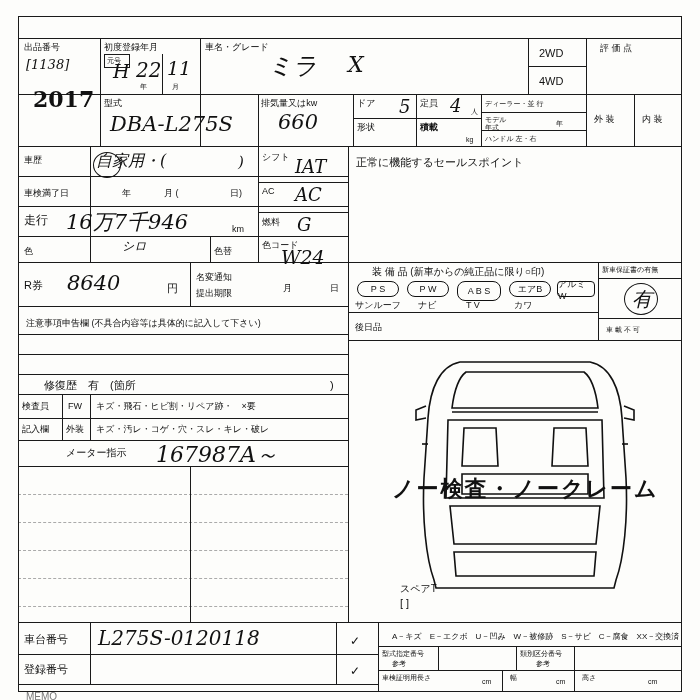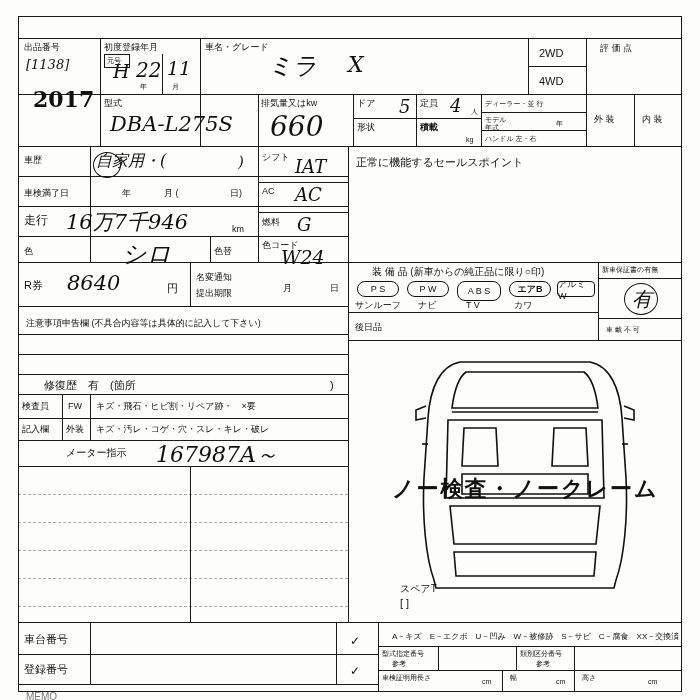--- a/index.html
+++ b/index.html
@@ -107,21 +107,21 @@
   <div class="hand" style="left:348px;top:52px;font-size:22px;">X</div>
 
   <div class="lbl" style="left:539px;top:48px;font-size:11px;">2WD</div>
   <div class="lbl" style="left:539px;top:76px;font-size:11px;">4WD</div>
   <div class="lbl" style="left:600px;top:43px;">評 価 点</div>
 
   <div class="lbl" style="left:104px;top:98px;">型式</div>
   <div class="hand" style="left:110px;top:112px;font-size:21px;">DBA-L275S</div>
   <div class="vline" style="left:258px;top:94px;height:52px;"></div>
   <div class="lbl" style="left:261px;top:98px;">排気量又はkw</div>
-  <div class="hand" style="left:270px;top:110px;font-size:28px;">660</div>
+  <div class="hand" style="left:278px;top:110px;font-size:21px;">660</div>
   <div class="vline" style="left:353px;top:94px;height:52px;"></div>
   <div class="lbl" style="left:357px;top:98px;">ドア</div>
   <div class="hand" style="left:399px;top:96px;font-size:18px;">5</div>
   <div class="vline" style="left:416px;top:94px;height:52px;"></div>
   <div class="lbl" style="left:420px;top:98px;">定員</div>
   <div class="hand" style="left:450px;top:95px;font-size:18px;">4</div>
   <div class="lbl xs" style="left:471px;top:108px;">人</div>
   <div class="vline" style="left:481px;top:94px;height:52px;"></div>
   <div class="hline" style="left:481px;top:112px;width:105px;"></div>
   <div class="hline" style="left:481px;top:130px;width:105px;"></div>
@@ -170,21 +170,21 @@
   <div class="lbl" style="left:262px;top:152px;">シフト</div>
   <div class="hand" style="left:295px;top:156px;font-size:18px;">IAT</div>
   <div class="lbl" style="left:262px;top:186px;">AC</div>
   <div class="hand" style="left:295px;top:184px;font-size:18px;">AC</div>
   <div class="lbl" style="left:262px;top:217px;">燃料</div>
   <div class="hand" style="left:297px;top:214px;font-size:18px;">G</div>
 
   <div class="lbl" style="left:356px;top:157px;font-size:11px;">正常に機能するセールスポイント</div>
 
   <div class="lbl" style="left:24px;top:246px;">色</div>
-  <div class="hand" style="left:122px;top:238px;font-size:24px;">シロ</div>
+  <div class="hand" style="left:122px;top:238px;font-size:12px;">シロ</div>
   <div class="vline" style="left:210px;top:236px;height:26px;"></div>
   <div class="lbl" style="left:214px;top:246px;">色替</div>
   <div class="vline" style="left:258px;top:236px;height:26px;"></div>
   <div class="lbl" style="left:262px;top:240px;">色コード</div>
   <div class="hand" style="left:281px;top:246px;font-size:19px;">W24</div>
 
   <div class="hline" style="left:18px;top:306px;width:330px;"></div>
   <div class="vline" style="left:18px;top:262px;height:44px;"></div>
   <div class="vline" style="left:190px;top:262px;height:44px;"></div>
   <div class="vline" style="left:348px;top:262px;height:44px;"></div>
@@ -210,21 +210,21 @@
   <div class="hline" style="left:348px;top:262px;width:334px;"></div>
   <div class="hline" style="left:348px;top:340px;width:334px;"></div>
   <div class="hline" style="left:348px;top:312px;width:250px;"></div>
   <div class="hline" style="left:598px;top:278px;width:84px;"></div>
   <div class="hline" style="left:598px;top:318px;width:84px;"></div>
 
   <div class="lbl" style="left:372px;top:267px;font-size:10px;">装 備 品 (新車からの純正品に限り○印)</div>
   <div class="rbox" style="left:357px;top:281px;width:42px;height:16px;">P S</div>
   <div class="rbox" style="left:407px;top:281px;width:42px;height:16px;">P W</div>
   <div class="rbox" style="left:457px;top:281px;width:44px;height:20px;">A B S</div>
-  <div class="rbox" style="left:509px;top:281px;width:42px;height:16px;font-weight:bold;">エアB</div>
+  <div class="rbox" style="left:509px;top:281px;width:42px;height:16px;">エアB</div>
   <div class="rbox" style="left:557px;top:281px;width:38px;height:16px;border-radius:4px;">アルミW</div>
   <div class="lbl" style="left:355px;top:300px;">サンルーフ</div>
   <div class="lbl" style="left:418px;top:300px;">ナビ</div>
   <div class="lbl" style="left:466px;top:300px;">T V</div>
   <div class="lbl" style="left:514px;top:300px;">カワ</div>
   <div class="lbl" style="left:355px;top:322px;">後日品</div>
 
   <div class="lbl xs" style="left:602px;top:266px;">新車保証書の有無</div>
   <div class="hand" style="left:632px;top:286px;font-size:20px;">有</div>
   <div class="oval" style="left:624px;top:283px;width:32px;height:30px;"></div>
@@ -292,20 +292,21 @@
 
   <div class="hline" style="left:18px;top:622px;width:664px;"></div>
   <div class="hline" style="left:18px;top:654px;width:360px;"></div>
   <div class="hline" style="left:18px;top:684px;width:360px;"></div>
   <div class="vline" style="left:18px;top:622px;height:70px;"></div>
   <div class="vline" style="left:90px;top:622px;height:62px;"></div>
   <div class="vline" style="left:336px;top:622px;height:62px;"></div>
   <div class="vline" style="left:378px;top:622px;height:70px;"></div>
 
   <div class="lbl" style="left:24px;top:634px;font-size:11px;">車台番号</div>
+  <div class="hand" style="left:98px;top:626px;font-size:20px;">L275S-0120118</div>
   <div class="lbl" style="left:350px;top:636px;font-size:12px;">✓</div>
   <div class="lbl" style="left:24px;top:664px;font-size:11px;">登録番号</div>
   <div class="lbl" style="left:350px;top:666px;font-size:12px;">✓</div>
 
   <div class="lbl sm" style="left:392px;top:632px;">A－キズ　E－エクボ　U－凹み　W－被修跡　S－サビ　C－腐食　XX－交換済</div>
   <div class="hline" style="left:378px;top:646px;width:304px;"></div>
   <div class="hline" style="left:378px;top:670px;width:304px;"></div>
   <div class="vline" style="left:438px;top:646px;height:24px;"></div>
   <div class="vline" style="left:516px;top:646px;height:24px;"></div>
   <div class="vline" style="left:574px;top:646px;height:24px;"></div>

